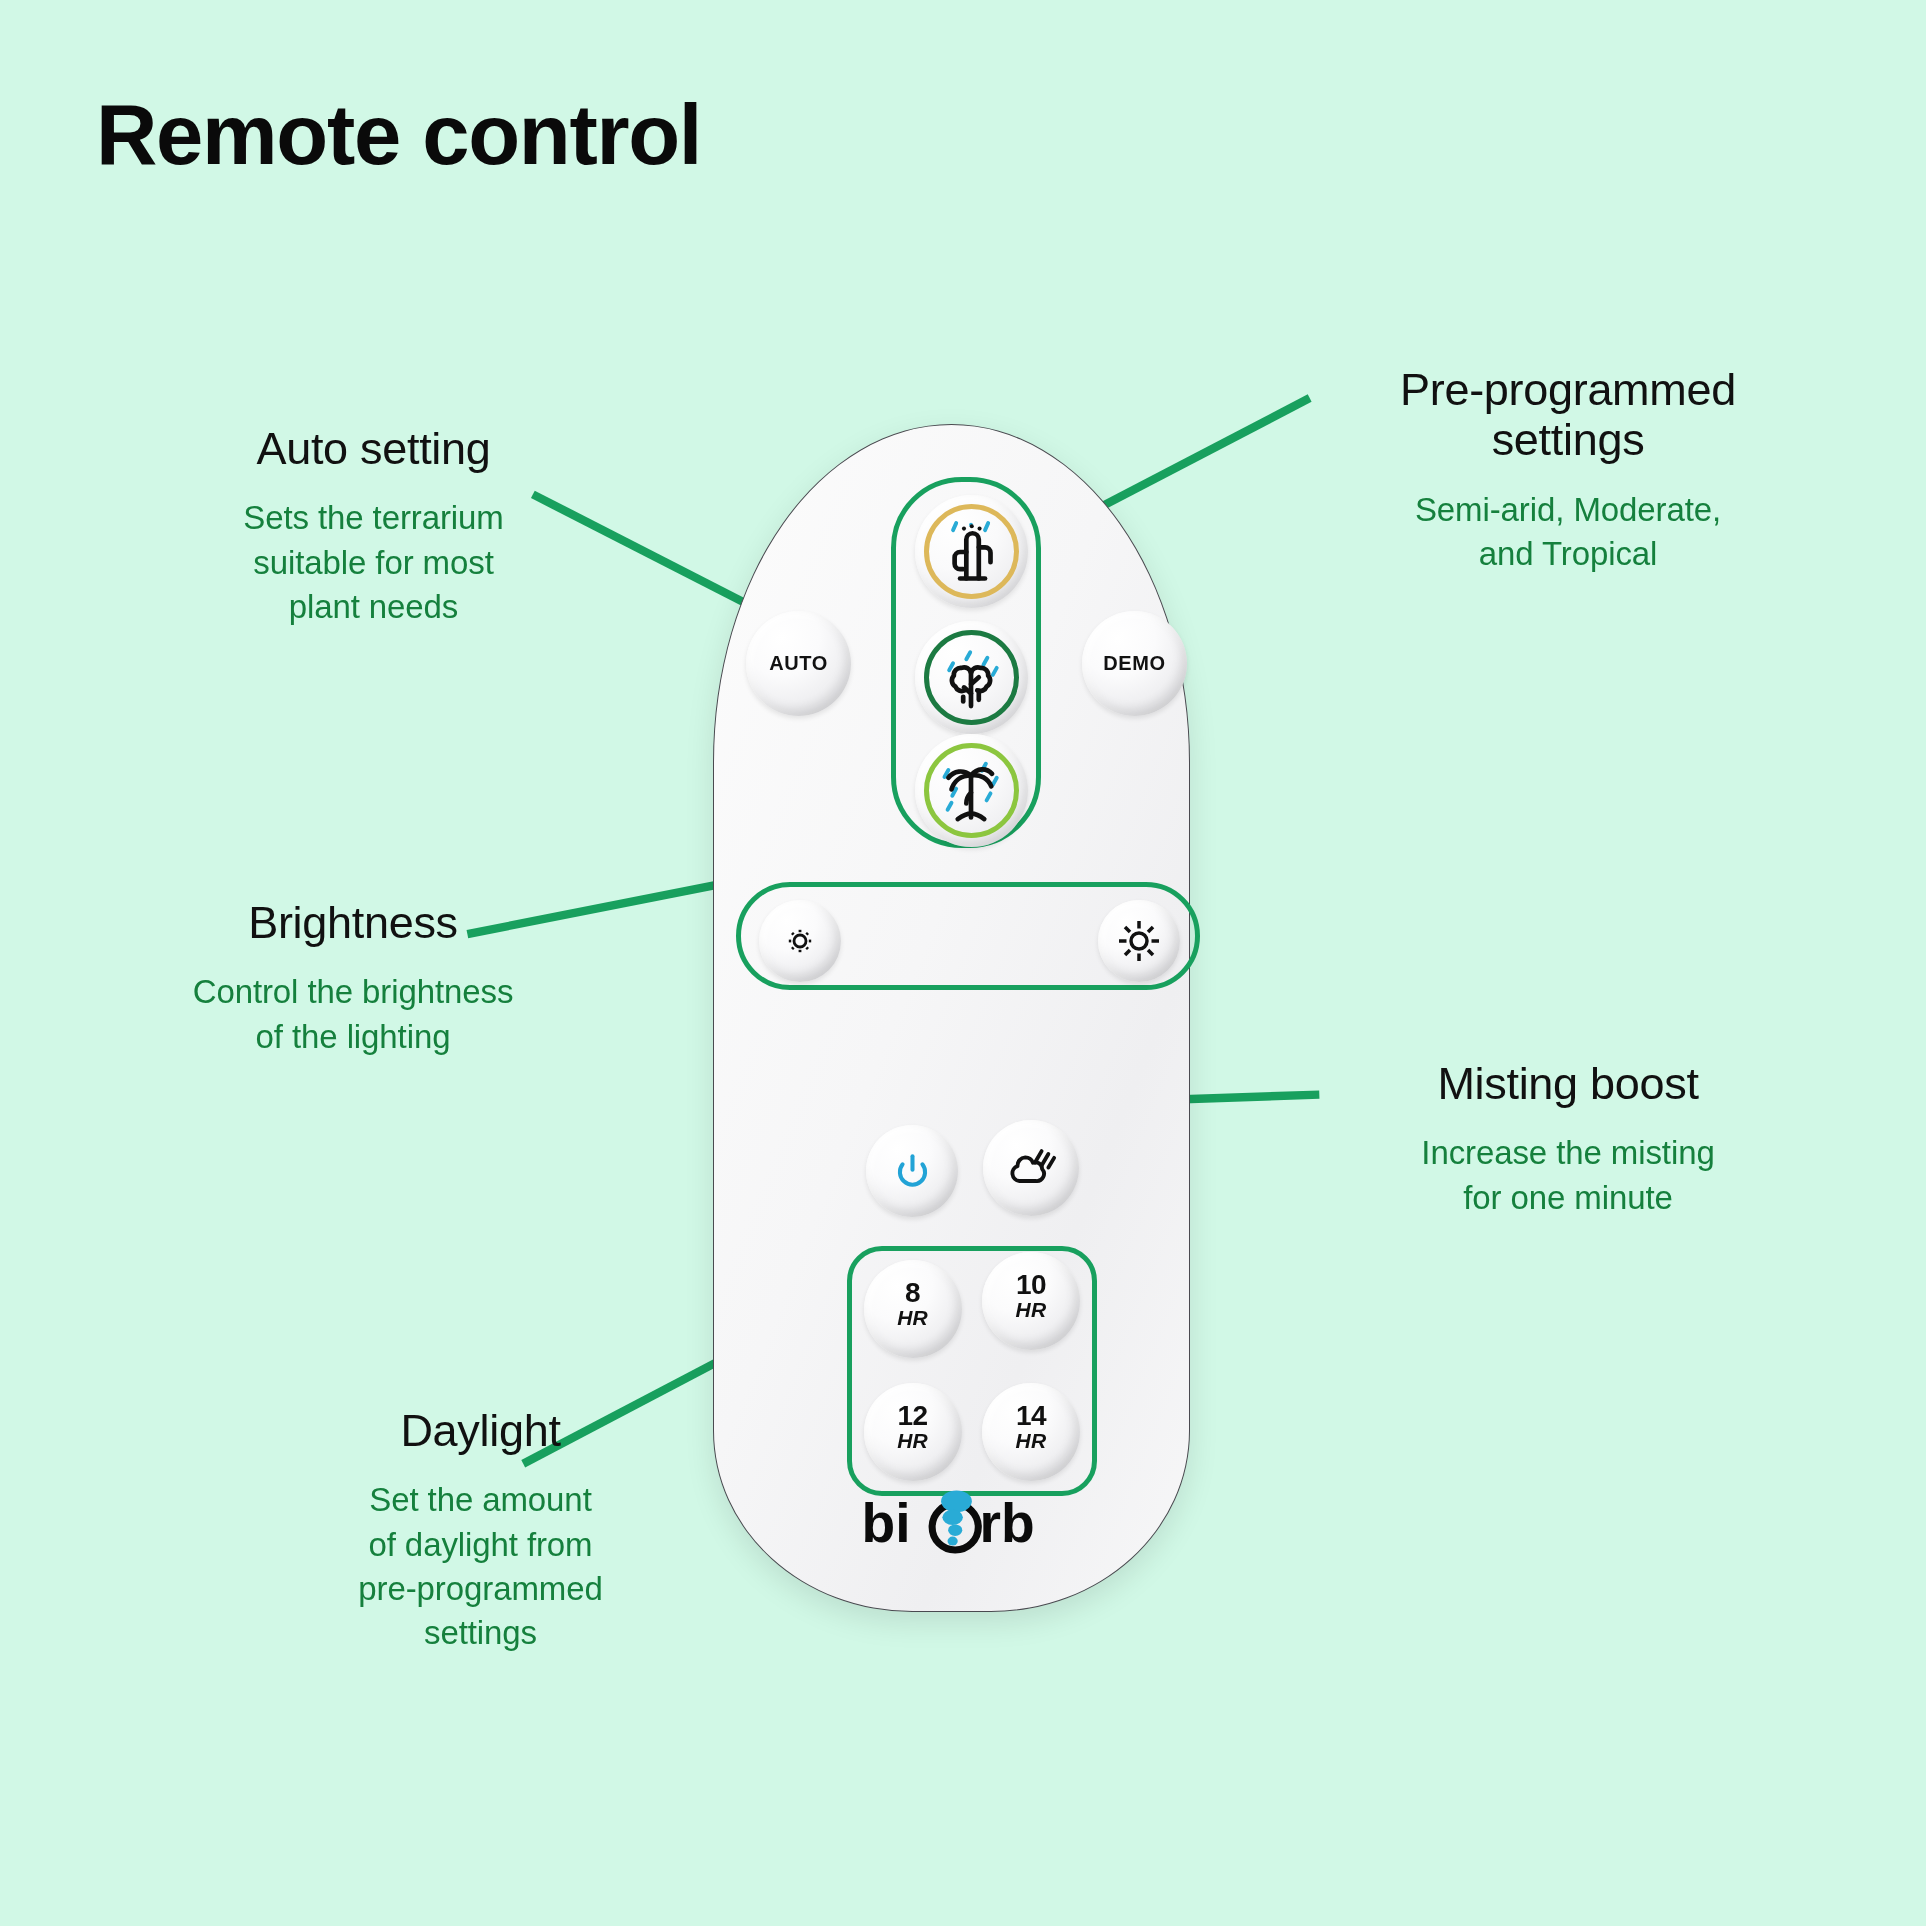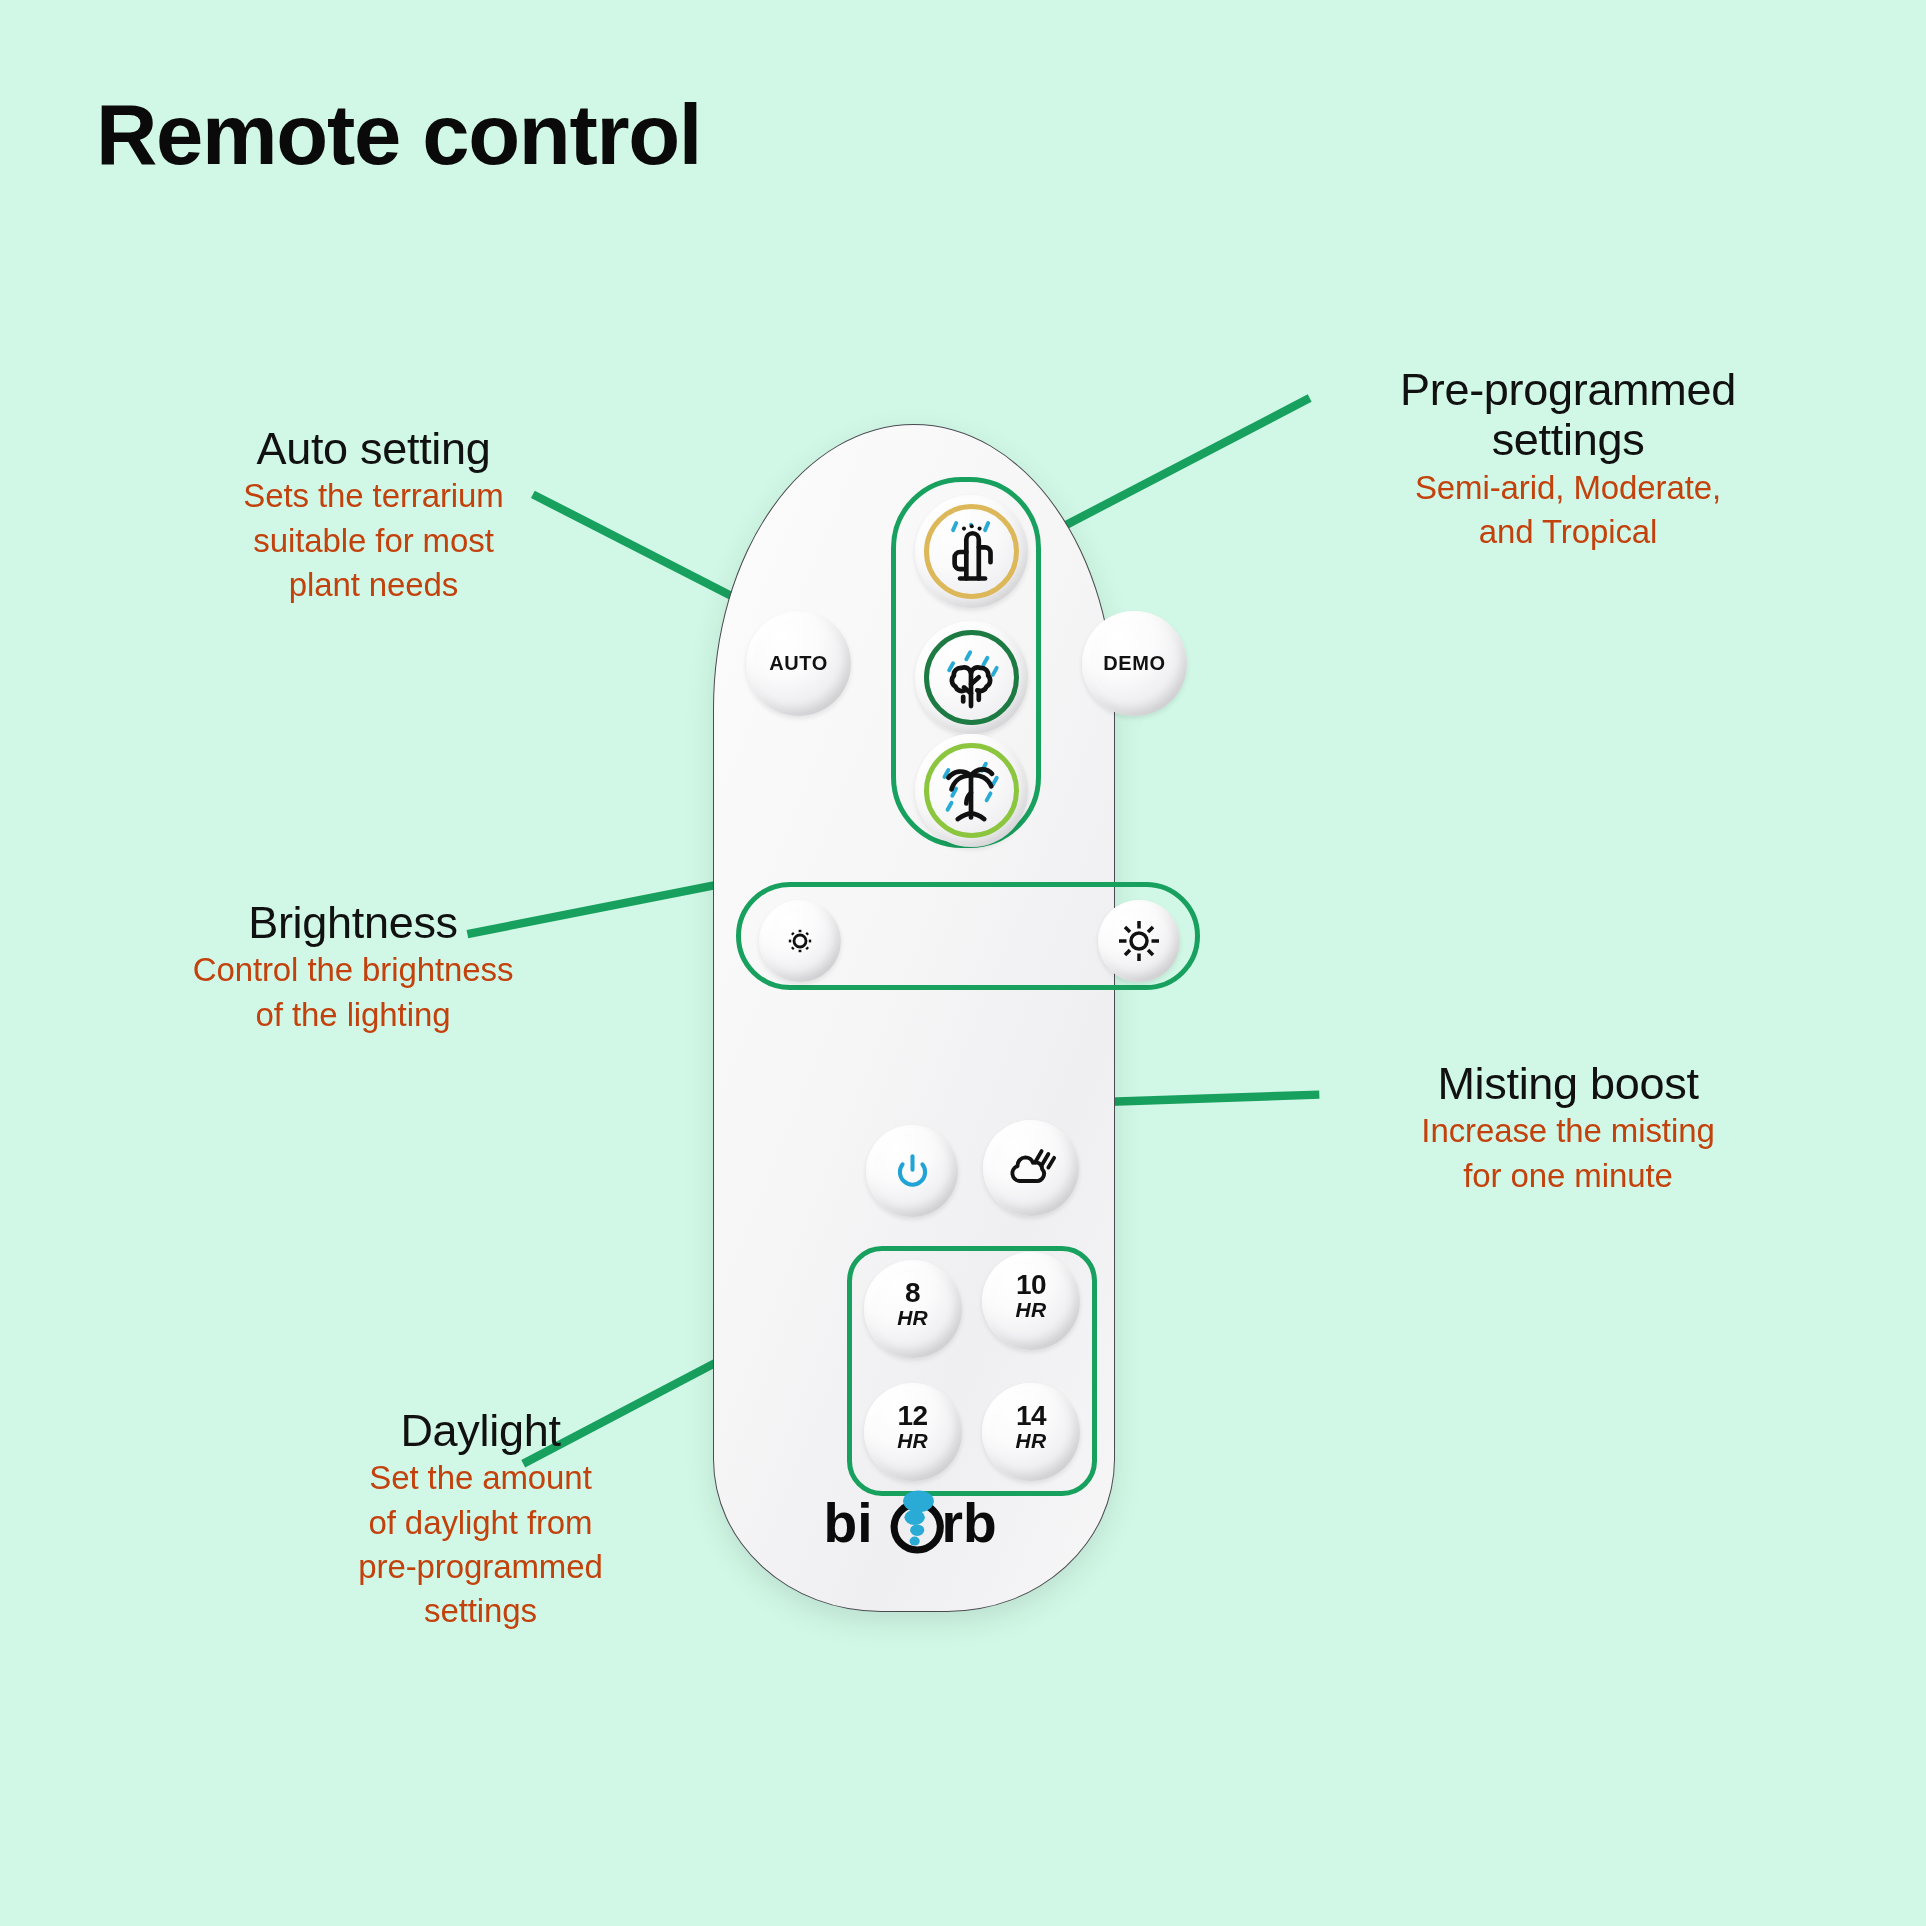--- a/index.html
+++ b/index.html
@@ -21,38 +21,38 @@
   }
 
   
   .callout{position:absolute;text-align:center;}
   .callout .c-head{
     font-size:45px;font-weight:400;color:#111;
     line-height:1.12;letter-spacing:-0.3px;
     white-space:pre-line;
   }
   .callout .c-body{
-    font-size:33px;font-weight:400;color:#c2410c;
+    font-size:33px;font-weight:400;color:#15803d;
     line-height:1.34;letter-spacing:-0.1px;
-    white-space:pre-line;
+    white-space:pre-line;margin-top:22px;
   }
 
   #callout-auto      {left:168px; top:424px;  width:411px;}
   #callout-presets   {left:1324px;top:365px;  width:488px;}
   #callout-brightness{left:154px; top:898px; width:398px;}
   #callout-misting   {left:1337px;top:1059px; width:462px;}
   #callout-daylight  {left:275px; top:1406px; width:411px;}
 
   
   #connectors{position:absolute;left:0;top:0;width:1926px;height:1926px;}
 
   
   #remote{
     position:absolute;left:713px;top:424px;
-    width:402px;height:1188px;
+    width:477px;height:1188px;
   }
   .remote-shell{
     position:absolute;inset:0;
     background:linear-gradient(112deg,#FCFCFC 0%,#F6F6F7 44%,#EFEFF1 72%,#F7F7F8 100%);
     border:1.9px solid #4A4A50;
     border-radius:254px 254px 212px 212px / 360px 360px 193px 193px;
     box-shadow:0 10.3px 29.5px rgba(0,0,0,.10);
   }
 
   

